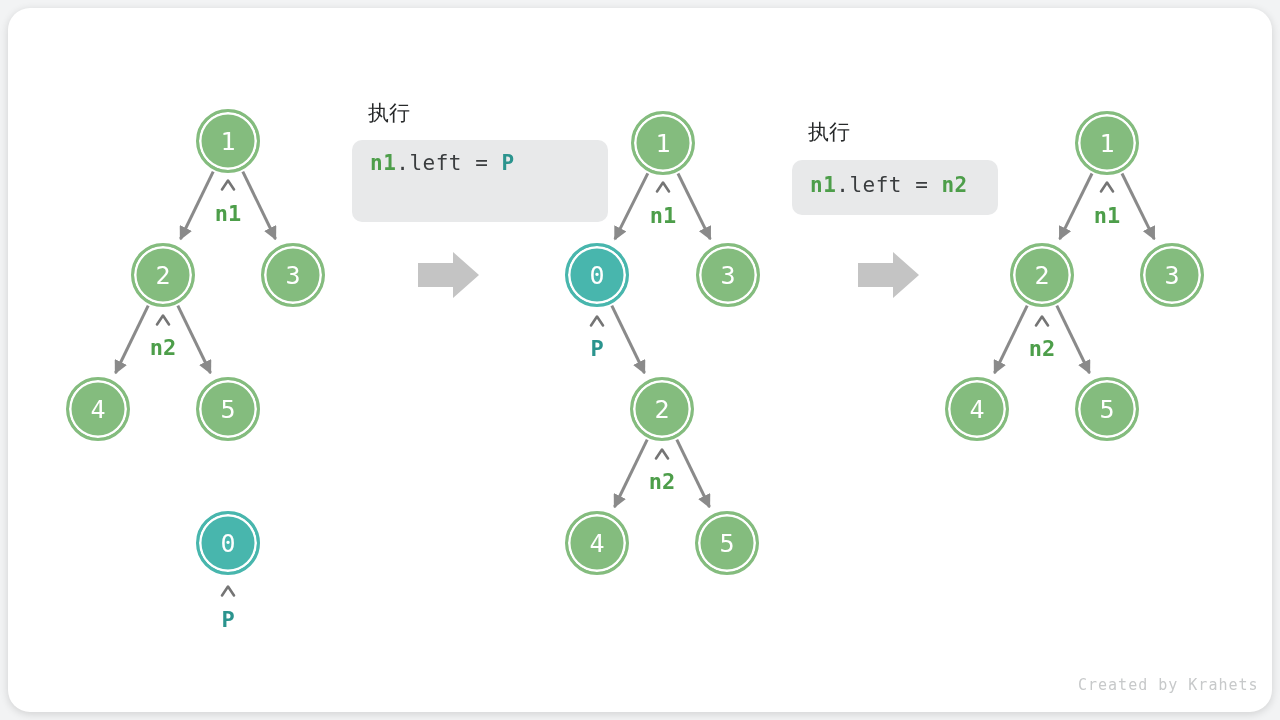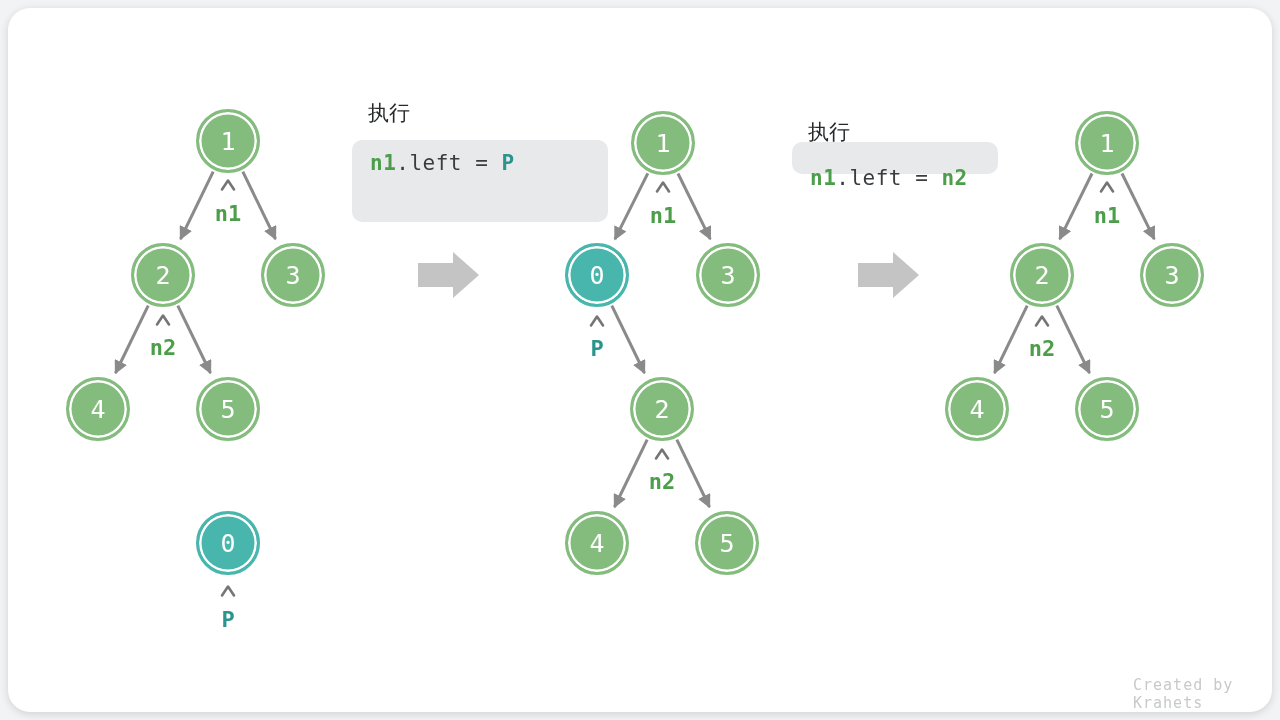--- a/index.html
+++ b/index.html
@@ -139,21 +139,21 @@
     <div class="node green" style="left:695px;top:511px">
         <span>5</span>
       </div>
     <div class="ptr-label green" style="left:663px;top:203px">n1</div>
     <div class="ptr-label teal" style="left:597px;top:336px">P</div>
     <div class="ptr-label green" style="left:662px;top:469px">n2</div>
   </div>
 
   <div>
     <div class="code-title" style="left:808px;top:119px">执行</div>
-    <div class="code-box" style="left:792px;top:142px;width:206px;height:32px;padding-top:18px">
+    <div class="code-box" style="left:792px;top:160px;width:206px;height:55px;padding-top:7px">
       <div class="code-line"><span class="tok green">n1</span><span class="tok plain">.left = </span><span class="tok green">n2</span></div>
     </div>
   </div>
 
   <div>
     <div class="node green" style="left:1075px;top:111px">
         <span>1</span>
       </div>
     <div class="node green" style="left:1010px;top:243px">
         <span>2</span>
@@ -164,14 +164,14 @@
     <div class="node green" style="left:945px;top:377px">
         <span>4</span>
       </div>
     <div class="node green" style="left:1075px;top:377px">
         <span>5</span>
       </div>
     <div class="ptr-label green" style="left:1107px;top:203px">n1</div>
     <div class="ptr-label green" style="left:1042px;top:336px">n2</div>
   </div>
 
-  <div class="credit" style="left:1133px;top:676px">Created by Krahets</div>
+  <div class="credit" style="left:1078px;top:676px">Created by Krahets</div>
 </div>
 
 </body></html>

